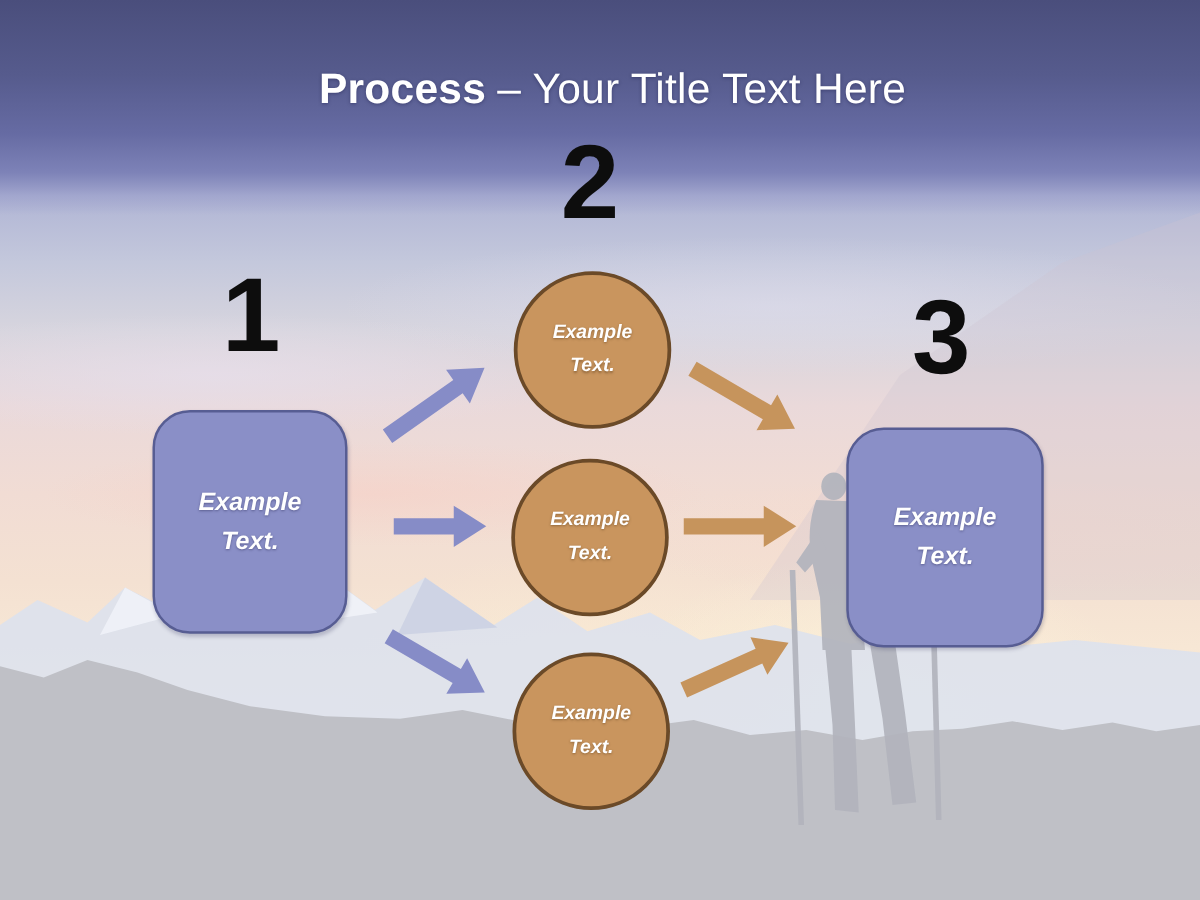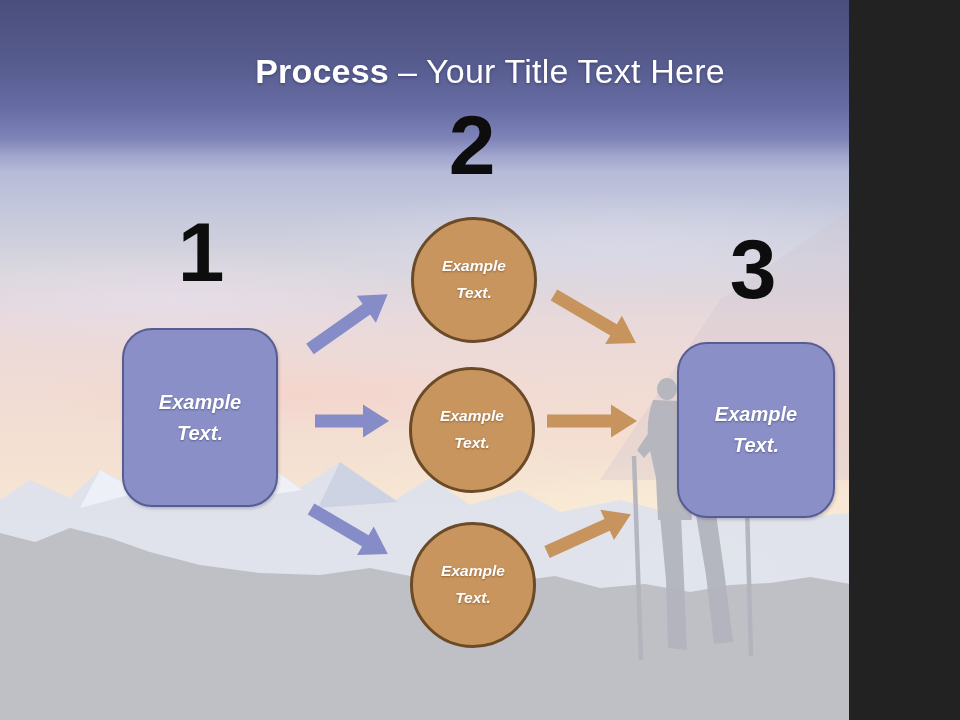--- a/index.html
+++ b/index.html
@@ -1,17 +1,17 @@
 <!DOCTYPE html>
 <html style="--c-header-grad-top: #4a4e7c; --c-header-grad-mid: #666ba3; --c-title-text: #ffffff; --c-number-text: #0d0d0d; --c-box-fill: #8a8fc7; --c-box-border: #575d93; --c-box-text: #ffffff; --c-circle-fill: #c9955e; --c-circle-border: #6b4a28; --c-circle-text: #ffffff; --c-arrow-purple: #868cc7; --c-arrow-orange: #c6945c;"><head>
 <meta charset="utf-8">
 <style>
   html,body{margin:0;padding:0;background:#222;}
   .slide{
-    position:relative;width:849px;height:720px;overflow:hidden;
+    position:relative;width:960px;height:720px;overflow:hidden;
     font-family:"Liberation Sans",sans-serif;
     background:linear-gradient(180deg,
       #9298c2 0px,#aeb3d4 150px,#c4c8dc 210px,#d7d5de 265px,
       #ead9da 325px,#f1dcd4 395px,#f4e1d2 465px,#f8e9d6 535px,#faf0dd 620px,#f7ebd9 720px);
   }
   .clouds{
     position:absolute;inset:0;
     background:
       radial-gradient(420px 70px at 170px 300px, rgba(231,223,236,.70), transparent 70%),
       radial-gradient(500px 80px at 620px 245px, rgba(223,222,238,.55), transparent 70%),

